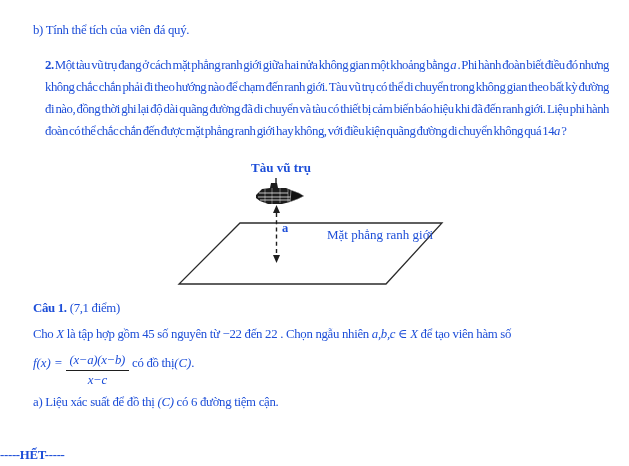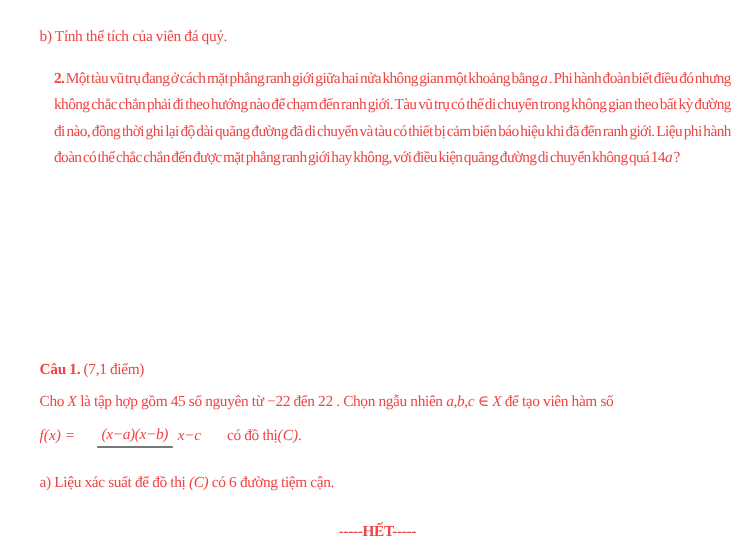--- a/index.html
+++ b/index.html
@@ -1,19 +1,19 @@
 <!DOCTYPE html>
 <html><head>
 <meta charset="utf-8">
 <style>
   html,body { margin:0; padding:0; background:#ffffff; }
   .page {
     position:relative; width:629px; height:466px; background:#ffffff;
     font-family:"Liberation Serif","DejaVu Serif",serif;
-    color:#ef4444; font-size:12.8px; line-height:22px; overflow:hidden;
+    color:#1d4ed8; font-size:12.8px; line-height:22px; overflow:hidden;
   }
   .abs { position:absolute; }
   .txt { letter-spacing:-0.3px; }
   .just {
     text-align:justify; letter-spacing:-0.5px; word-spacing:-1.5px;
     max-height:112px; overflow:hidden;margin-left:12px;
   }
   .bold { font-weight:bold; }
   .it   { font-style:italic; }
   .line-4b   { left:33px; top:19px;  width:564px; }
@@ -21,39 +21,63 @@
   .figure    { left:0;    top:158px; width:629px; height:136px; }
   .fig-svg   { position:absolute; left:0; top:0; }
   .fig-label { position:absolute; font-size:13px; line-height:15px; white-space:nowrap; }
   .lbl-title { left:281px; top:2px;  transform:translateX(-50%); font-weight:bold; }
   .lbl-a     { left:282px; top:63px; font-weight:bold; font-size:12.5px; }
   .lbl-plane { left:327px; top:69px; }
   .cau5-head { left:33px; top:297px; }
   .cau5-intro{ left:33px; top:323px; width:564px; white-space:nowrap; }
   .formula   { left:33px; top:352px; display:flex; }
   .frac {
-    display:inline-flex; flex-direction:row; align-items:center;
-    font-style:italic; line-height:17px; margin:0 18px; letter-spacing:-0.3px;
+    display:inline-flex; flex-direction:column; align-items:center;
+    font-style:italic; line-height:17px; margin:0 3px; letter-spacing:-0.3px;
   }
   .frac .num { padding:0 4px 1px 4px; border-bottom:1.1px solid #1e1e1e; }
   .frac .den { padding:1px 4px 0 4px; }
   .paren-math { font-style:italic; }
   .part-a    { left:33px; top:391px; width:564px; white-space:nowrap; }
   .part-b    { left:33px; top:419px; width:564px; white-space:nowrap; }
-  .end-mark  { left:0; top:432px; width:629px; text-align:center; font-weight:bold; letter-spacing:-0.3px; }
+  .end-mark  { left:0; top:444px; width:629px; font-weight:bold; letter-spacing:-0.3px; }
 </style>
 </head>
 <body>
 
 <div class="page">
 
   <div class="abs txt line-4b">b) Tính thể tích của viên đá quý.</div>
 
   <p class="abs just para-2"><span class="bold">2.</span><span> Một tàu vũ trụ đang ở cách mặt phẳng ranh giới giữa hai nửa không gian một khoảng bằng </span><span class="it">a</span><span> . Phi hành đoàn biết điều đó nhưng không chắc chắn phải đi theo hướng nào để chạm đến ranh giới. Tàu vũ trụ có thể di chuyển trong không gian theo bất kỳ đường đi nào, đồng thời ghi lại độ dài quãng đường đã di chuyển và tàu có thiết bị cảm biến báo hiệu khi đã đến ranh giới. Liệu phi hành đoàn có thể chắc chắn đến được mặt phẳng ranh giới hay không, với điều kiện quãng đường di chuyển không quá 14</span><span class="it">a</span><span> ?</span></p>
 
+  <div class="abs figure">
+    <svg class="fig-svg" width="629" height="136" viewBox="0 0 629 136">
+
+      <path d="M240,65 L442,65 L386,126 L179,126 Z" fill="none" stroke="#2b2b2b" stroke-width="1.3"></path>
+
+      <g>
+        <path d="M276.5,47 L273,55 L280,55 Z" fill="#1e1e1e"></path>
+        <line x1="276.5" y1="55" x2="276.5" y2="97" stroke="#1e1e1e" stroke-width="1.4" stroke-dasharray="4 3.2"></line>
+        <path d="M276.5,105 L273,97 L280,97 Z" fill="#1e1e1e"></path>
+      </g>
+
+      <g>
+        <line x1="276" y1="20" x2="276" y2="26" stroke="#1e1e1e" stroke-width="1.4"></line>
+        <path d="M256,37 L262,31 L270,30 L271,25 L277,25 L278,30 L286,30 L291,32 L299,35 L304,38
+                 L298,41 L290,44 L282,46 L268,46 L260,43 L256,40 Z" fill="#1c1c1c"></path>
+        <path d="M259,35 H288 M258,39 H298 M260,42 H293" stroke="#f5f5f5" stroke-width="0.9" opacity="0.85"></path>
+        <path d="M265,31 V45 M272,30 V46 M280,30 V45 M288,31 V44" stroke="#f5f5f5" stroke-width="0.7" opacity="0.6"></path>
+        <path d="M291,32 L299,35 L304,38 L298,41 L290,44 Z" fill="#111" stroke="#f5f5f5" stroke-width="0.5"></path>
+      </g>
+    </svg>
+    <div class="fig-label lbl-title">Tàu vũ trụ</div>
+    <div class="fig-label lbl-a">a</div>
+    <div class="fig-label lbl-plane">Mặt phẳng ranh giới</div>
+  </div>
 
   <div class="abs txt cau5-head"><span class="bold">Câu 1.</span><span> (7,1 điểm)</span></div>
 
   <div class="abs txt cau5-intro"><span>Cho </span><span class="it">X</span><span> là tập hợp gồm 45 số nguyên từ −22 đến 22 . Chọn ngẫu nhiên </span><span class="it">a,b,c ∈ X</span><span> để tạo viên hàm số</span></div>
 
   <div class="abs formula">
     <span class="it">f(x) =</span>
     <span class="frac">
       <span class="num">(x−a)(x−b)</span>
       <span class="den">x−c</span>

